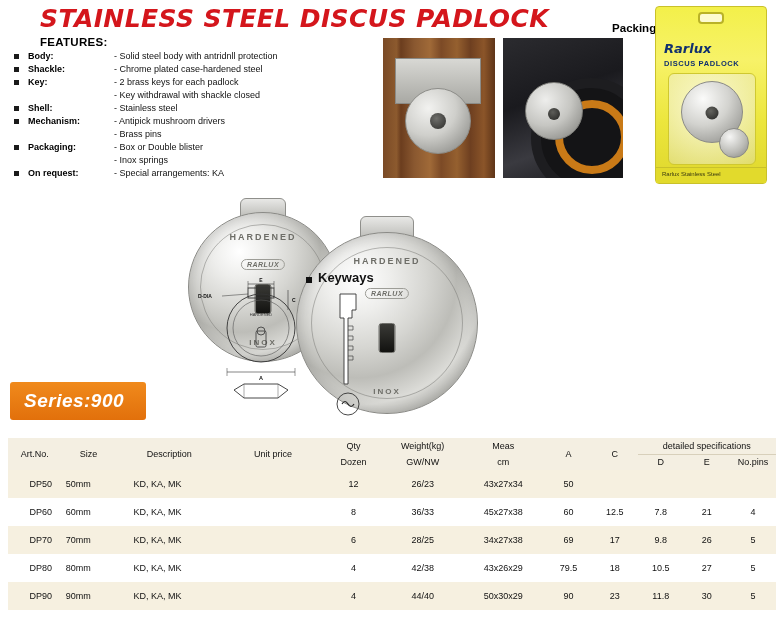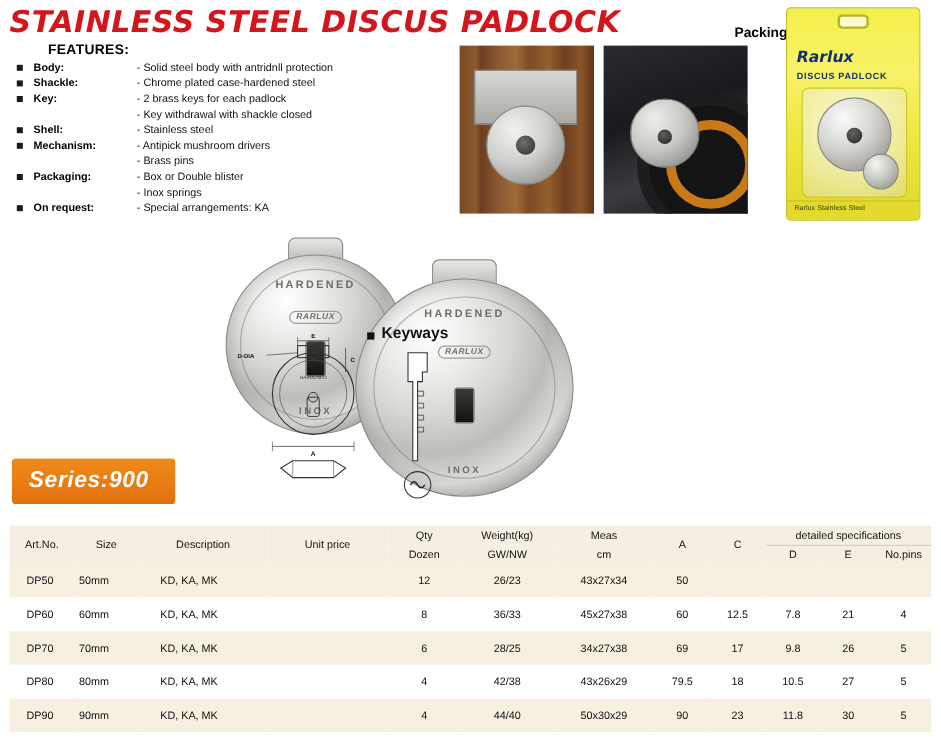--- a/index.html
+++ b/index.html
@@ -12,21 +12,21 @@
   }
   #page {
     position: relative;
     width: 784px; height: 622px;
     background: #ffffff;
   }
 
   
   .title {
     position: absolute;
-    left: 8px; top: 4px;
+    left: 40px; top: 4px;
     font-size: 25px;
     font-weight: bold;
     font-style: italic;
     color: #d4161c;
     letter-spacing: 0.4px;
     font-family: "DejaVu Sans", sans-serif;
     white-space: nowrap;
   }
 
   
@@ -355,21 +355,21 @@
     height: 28px;
     text-align: center;
     border: 0;
     padding: 2px;
   }
   tbody tr:nth-child(odd) { background: #f6f0e0; }
   tbody tr:nth-child(even) { background: #ffffff; }
   thead tr.head-top th.spec-group {
     border-bottom: 1px solid #d8d0bb;
   }
-  td.col-art { text-align: left; padding-left: 14px; }
+  td.col-art { text-align: center; padding-left: 14px; }
   td.col-size { text-align: left; padding-left: 4px; }
   td.col-desc { text-align: left; padding-left: 18px; }
 </style>
 </head>
 <body>
 
 <div id="page">
 
   <div class="title">STAINLESS STEEL DISCUS PADLOCK</div>
 

